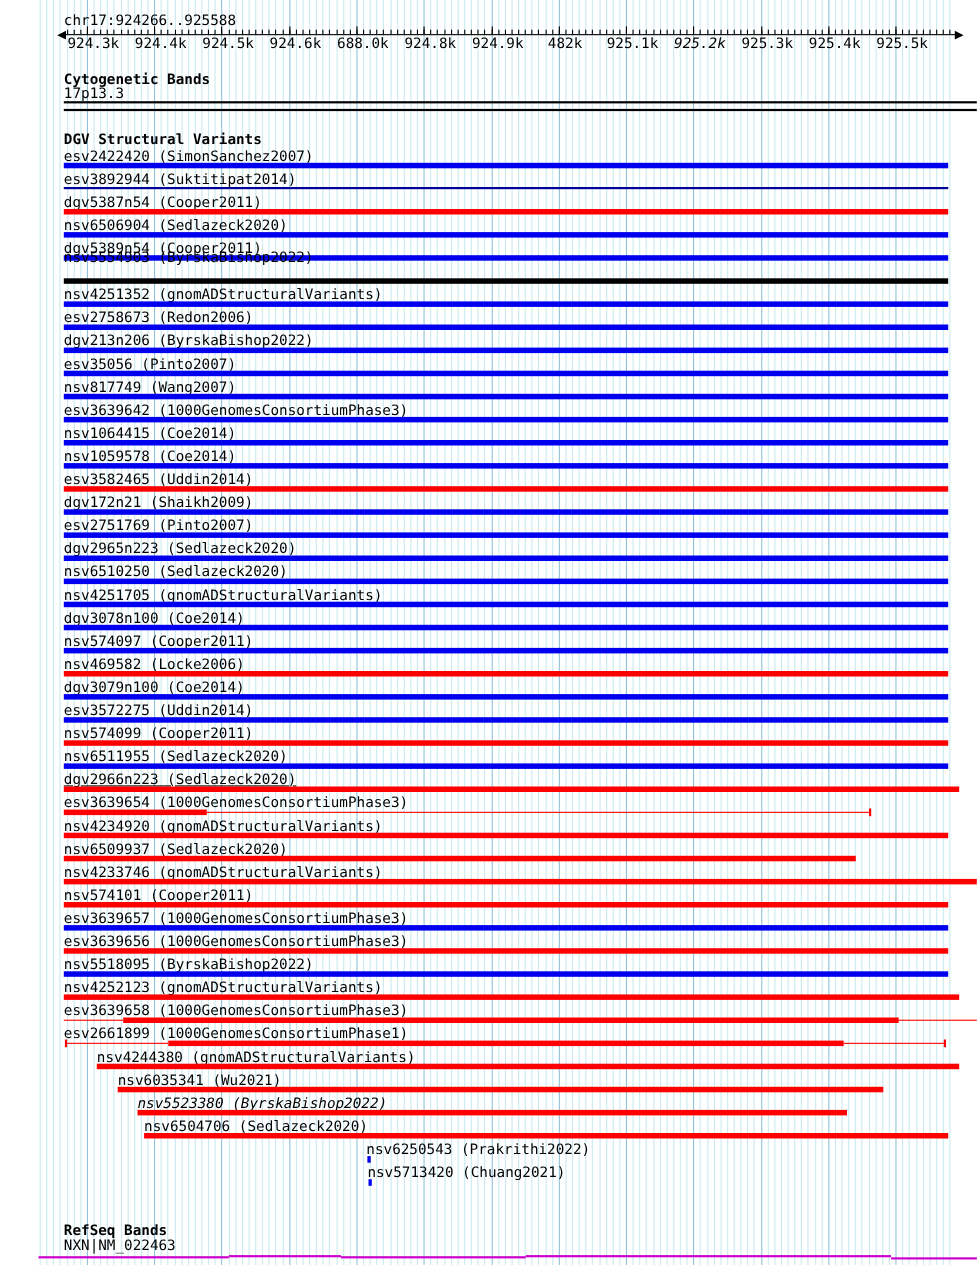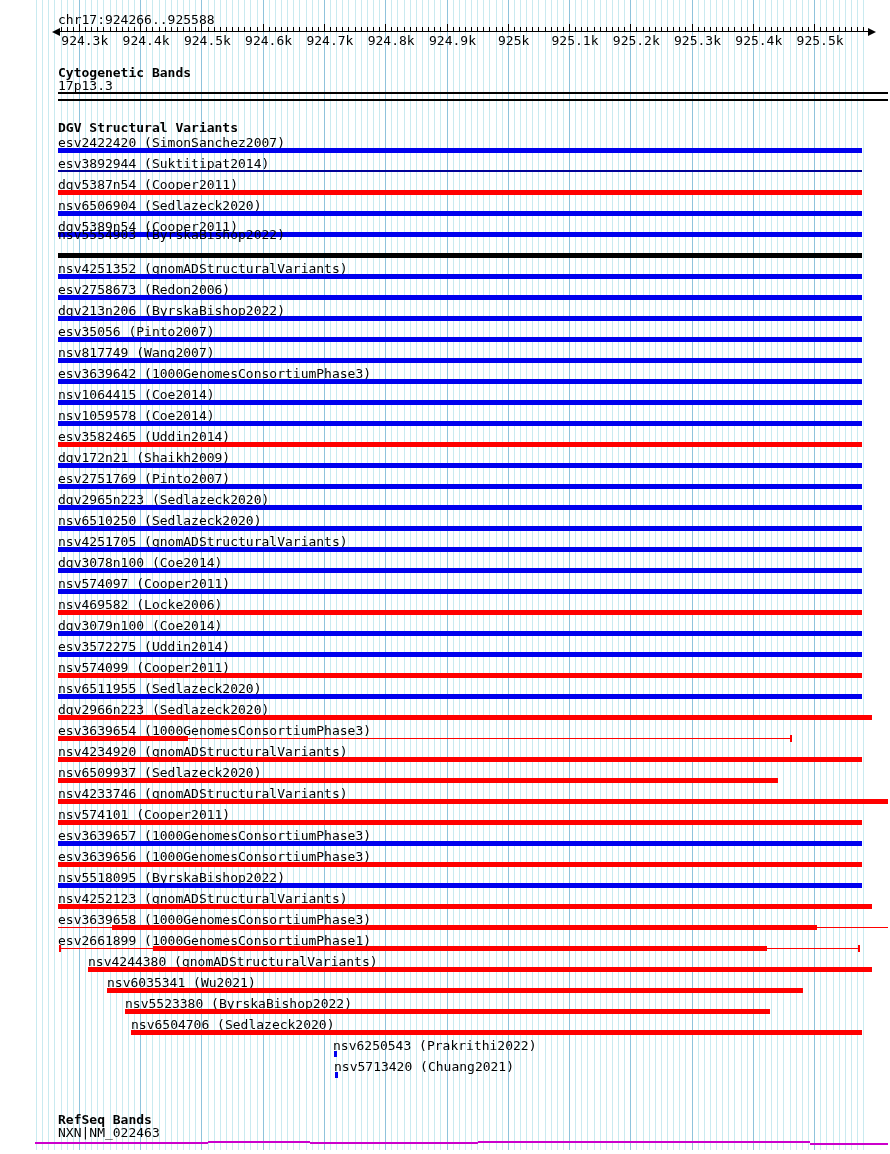--- a/index.html
+++ b/index.html
@@ -304,31 +304,31 @@
         <div class="tick" style="left: 863.1px; top: 27px; height: 4px;"></div>
         <div class="tick" style="left: 78.8px; top: 24px; height: 7px;"></div>
         <div class="ticklbl" style="left: 84.8px; top: 34px;">924.3k</div>
         <div class="tick" style="left: 140.1px; top: 24px; height: 7px;"></div>
         <div class="ticklbl" style="left: 146.1px; top: 34px;">924.4k</div>
         <div class="tick" style="left: 201.4px; top: 24px; height: 7px;"></div>
         <div class="ticklbl" style="left: 207.4px; top: 34px;">924.5k</div>
         <div class="tick" style="left: 262.6px; top: 24px; height: 7px;"></div>
         <div class="ticklbl" style="left: 268.6px; top: 34px;">924.6k</div>
         <div class="tick" style="left: 323.9px; top: 24px; height: 7px;"></div>
-        <div class="ticklbl" style="left: 329.9px; top: 34px;">924.7k</div>
+        <div class="ticklbl" style="left: 329.9px; top: 34px;">688.0k</div>
         <div class="tick" style="left: 385.2px; top: 24px; height: 7px;"></div>
         <div class="ticklbl" style="left: 391.2px; top: 34px;">924.8k</div>
         <div class="tick" style="left: 446.5px; top: 24px; height: 7px;"></div>
         <div class="ticklbl" style="left: 452.5px; top: 34px;">924.9k</div>
         <div class="tick" style="left: 507.7px; top: 24px; height: 7px;"></div>
-        <div class="ticklbl" style="left: 513.7px; top: 34px;">925k</div>
+        <div class="ticklbl" style="left: 513.7px; top: 34px;">482k</div>
         <div class="tick" style="left: 569px; top: 24px; height: 7px;"></div>
         <div class="ticklbl" style="left: 575px; top: 34px;">925.1k</div>
         <div class="tick" style="left: 630.3px; top: 24px; height: 7px;"></div>
-        <div class="ticklbl" style="left: 636.3px; top: 34px;">925.2k</div>
+        <div class="ticklbl" style="left: 636.3px; top: 34px; font-style: italic;">925.2k</div>
         <div class="tick" style="left: 691.5px; top: 24px; height: 7px;"></div>
         <div class="ticklbl" style="left: 697.5px; top: 34px;">925.3k</div>
         <div class="tick" style="left: 752.8px; top: 24px; height: 7px;"></div>
         <div class="ticklbl" style="left: 758.8px; top: 34px;">925.4k</div>
         <div class="tick" style="left: 814.1px; top: 24px; height: 7px;"></div>
         <div class="ticklbl" style="left: 820.1px; top: 34px;">925.5k</div>
       </div>
   </div>
 
   <div id="cyto-section">
@@ -507,21 +507,21 @@
         </div>
         <div>
           <div style="position: absolute; left: 88px; top: 955px; white-space: pre;">nsv4244380 (gnomADStructuralVariants)</div>
           <div class="bar" style="left: 88px; top: 967px; width: 784px; height: 5px; background: rgb(255, 0, 0);"></div>
         </div>
         <div>
           <div style="position: absolute; left: 107px; top: 976px; white-space: pre;">nsv6035341 (Wu2021)</div>
           <div class="bar" style="left: 107px; top: 988px; width: 696px; height: 5px; background: rgb(255, 0, 0);"></div>
         </div>
         <div>
-          <div style="position: absolute; left: 125px; top: 997px; white-space: pre;">nsv5523380 (ByrskaBishop2022)</div>
+          <div style="position: absolute; left: 125px; top: 997px; white-space: pre; font-style: italic;">nsv5523380 (ByrskaBishop2022)</div>
           <div class="bar" style="left: 125px; top: 1009px; width: 645px; height: 5px; background: rgb(255, 0, 0);"></div>
         </div>
         <div>
           <div style="position: absolute; left: 131px; top: 1018px; white-space: pre;">nsv6504706 (Sedlazeck2020)</div>
           <div class="bar" style="left: 131px; top: 1030px; width: 731px; height: 5px; background: rgb(255, 0, 0);"></div>
         </div>
         <div>
           <div style="position: absolute; left: 333px; top: 1039px; white-space: pre;">nsv6250543 (Prakrithi2022)</div>
           <div class="bar" style="left: 334px; top: 1051px; width: 3px; height: 6px; background: rgb(0, 0, 238);"></div>
         </div>

